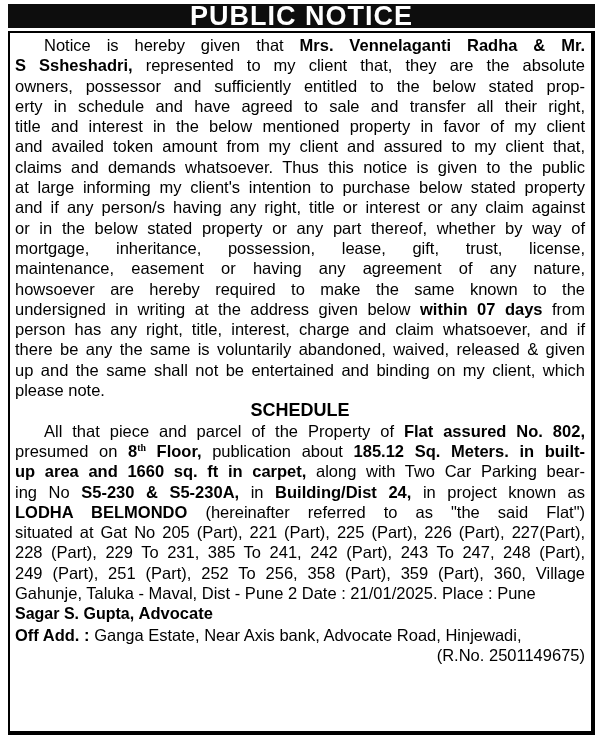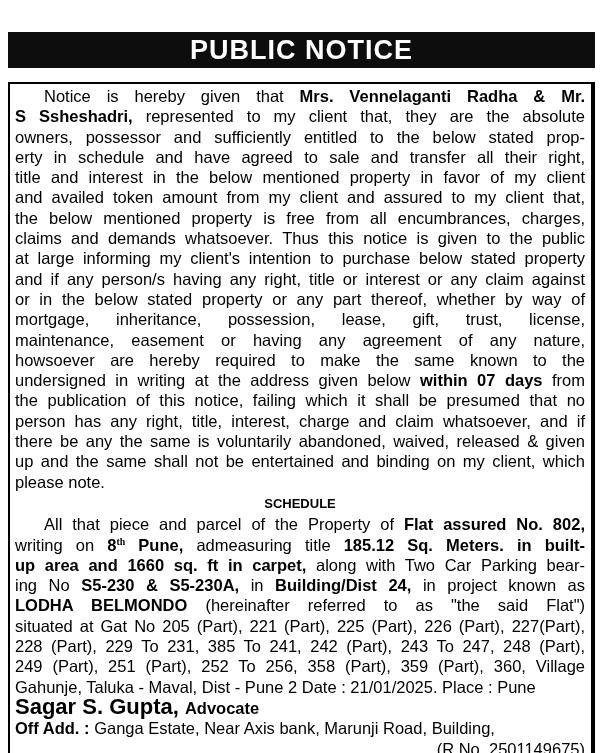--- a/index.html
+++ b/index.html
@@ -9,88 +9,86 @@
     font-family: "Liberation Sans", sans-serif;
     color: #000;
   }
   .page {
     width: 603px; height: 753px;
     background: #ffffff;
     padding: 4px 8px 6px 8px;
     overflow: hidden;
   }
   .header-bar {
-    height: 36px;
+    height: 24px;
     background: #0d0d0d;
     color: #ffffff;
     display: flex; align-items: center; justify-content: center;
-    font-size: 27px; font-weight: 700; letter-spacing: 1px; margin-top: 28px;
+    font-size: 27px; font-weight: 700; letter-spacing: 1px;
   }
   .content-box {
-    margin-top: 14px;
+    margin-top: 3px;
     border: 2px solid #000;
     border-right-width: 4px;
     border-bottom-width: 4px;
     padding: 2px 6px 3px 5px;
     height: 704px;
     overflow: hidden;
   }
   .line {
     font-size: 16.5px;
     line-height: 20.3px;
     color: #000;
     white-space: normal;
   }
   .line.justify { text-align: justify; text-align-last: justify; }
   .line.left    { text-align: center;    text-align-last: left; }
   .line.center  { text-align: center;  text-align-last: center; }
   .line.right   { text-align: center;   text-align-last: right; }
   .line.indent  { text-indent: 29px; }
   .b  { font-weight: 700; }
-  .lg { font-size: 22px; }
-  .hd { font-size: 13px; }
+  .lg { font-size: 16px; }
+  .hd { font-size: 18px; }
   sup { font-size: 60%; vertical-align: super; line-height: 0; font-family: Liberation Serif, serif; }
 </style>
 </head>
 <body>
 
 <div class="page">
   <div class="header-bar">
     <span>PUBLIC NOTICE</span>
   </div>
   <div class="content-box">
     <div>
         <div class="line justify indent"><span>Notice is hereby given that </span><span class="b">Mrs. Vennelaganti Radha &amp; Mr.</span></div>
         <div class="line justify"><span class="b">S Ssheshadri,</span><span> represented to my client that, they are the absolute</span></div>
         <div class="line justify"><span>owners, possessor and sufficiently entitled to the below stated prop-</span></div>
         <div class="line justify"><span>erty in schedule and have agreed to sale and transfer all their right,</span></div>
         <div class="line justify"><span>title and interest in the below mentioned property in favor of my client</span></div>
         <div class="line justify"><span>and availed token amount from my client and assured to my client that,</span></div>
-        <div class="line justify"><span>the below mentioned property is free from all encumbrances, charges,</span></div>
         <div class="line justify"><span>claims and demands whatsoever. Thus this notice is given to the public</span></div>
         <div class="line justify"><span>at large informing my client's intention to purchase below stated property</span></div>
         <div class="line justify"><span>and if any person/s having any right, title or interest or any claim against</span></div>
         <div class="line justify"><span>or in the below stated property or any part thereof, whether by way of</span></div>
         <div class="line justify"><span>mortgage, inheritance, possession, lease, gift, trust, license,</span></div>
         <div class="line justify"><span>maintenance, easement or having any agreement of any nature,</span></div>
         <div class="line justify"><span>howsoever are hereby required to make the same known to the</span></div>
         <div class="line justify"><span>undersigned in writing at the address given below </span><span class="b">within 07 days</span><span> from</span></div>
-        <div class="line justify"><span>the publication of this notice, failing which it shall be presumed that no</span></div>
         <div class="line justify"><span>person has any right, title, interest, charge and claim whatsoever, and if</span></div>
         <div class="line justify"><span>there be any the same is voluntarily abandoned, waived, released &amp; given</span></div>
         <div class="line justify"><span>up and the same shall not be entertained and binding on my client, which</span></div>
         <div class="line left"><span>please note.</span></div>
         <div class="line center"><span class="b hd">SCHEDULE</span></div>
         <div class="line justify indent"><span>All that piece and parcel of the Property of </span><span class="b">Flat assured No. 802,</span></div>
-        <div class="line justify"><span>writing on </span><span class="b">8</span><sup class="b">th</sup><span class="b"> Pune,</span><span> admeasuring title </span><span class="b">185.12 Sq. Meters. in built-</span></div>
+        <div class="line justify"><span>presumed on </span><span class="b">8</span><sup class="b">th</sup><span class="b"> Floor,</span><span> publication about </span><span class="b">185.12 Sq. Meters. in built-</span></div>
         <div class="line justify"><span class="b">up area and 1660 sq. ft in carpet,</span><span> along with Two Car Parking bear-</span></div>
         <div class="line justify"><span>ing No </span><span class="b">S5-230 &amp; S5-230A,</span><span> in </span><span class="b">Building/Dist 24,</span><span> in project known as</span></div>
         <div class="line justify"><span class="b">LODHA BELMONDO</span><span> (hereinafter referred to as "the said Flat")</span></div>
         <div class="line justify"><span>situated at Gat No 205 (Part), 221 (Part), 225 (Part), 226 (Part), 227(Part),</span></div>
         <div class="line justify"><span>228 (Part), 229 To 231, 385 To 241, 242 (Part), 243 To 247, 248 (Part),</span></div>
         <div class="line justify"><span>249 (Part), 251 (Part), 252 To 256, 358 (Part), 359 (Part), 360, Village</span></div>
         <div class="line left"><span>Gahunje, Taluka - Maval, Dist - Pune 2 Date : 21/01/2025. Place : Pune</span></div>
         <div class="line left"><span class="b lg">Sagar S. Gupta, </span><span class="b">Advocate</span></div>
-        <div class="line left"><span class="b">Off Add. :</span><span> Ganga Estate, Near Axis bank, Marunji Road, Building,</span></div>
+        <div class="line left"><span class="b">Off Add. :</span><span> Ganga Estate, Near Axis bank, Advocate Road, Hinjewadi,</span></div>
         <div class="line right"><span>(R.No. 2501149675)</span></div>
       </div>
   </div>
 </div>
 
 </body></html>

